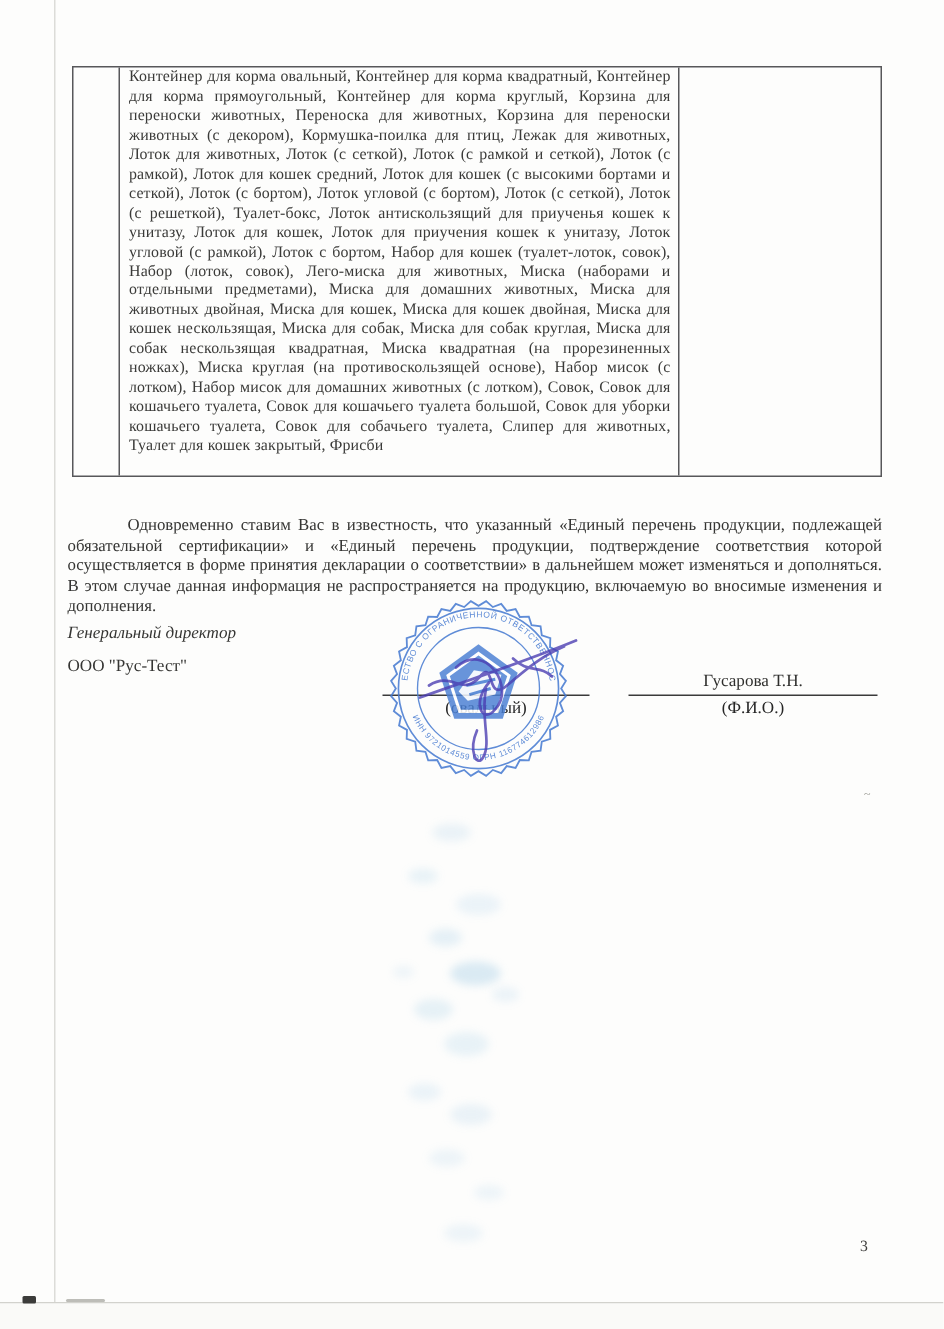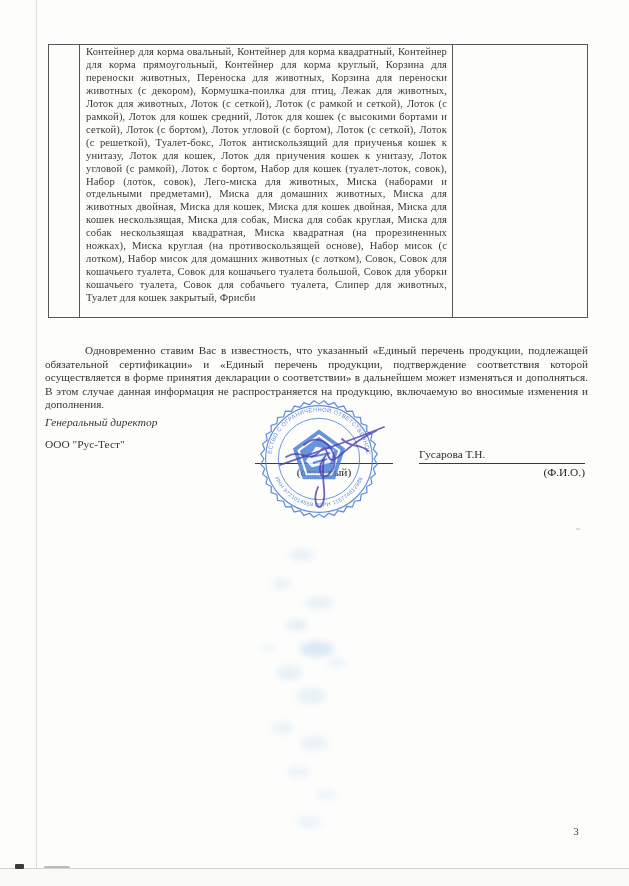--- a/index.html
+++ b/index.html
@@ -40,23 +40,23 @@
   .director{top:416px;font-style:italic;}
   .company{top:438px;}
 
   .sig-line{position:absolute;top:463px;height:1px;background:#3a3a3a;}
   .sig-line-left{left:255px;width:138px;}
   .sig-line-right{left:419px;width:166px;}
   .sig-caption{
     position:absolute;top:466px;font-size:11.4px;color:#262626;text-align:center;
   }
   .caption-podpis{left:255px;width:138px;}
-  .caption-fio{left:419px;width:166px;text-align:right;}
+  .caption-fio{left:419px;width:166px;}
   .fio-name{
-    position:absolute;left:419px;top:448px;width:166px;text-align:left;
+    position:absolute;left:419px;top:448px;width:166px;text-align:center;
     font-size:11.4px;color:#2e2e2c;
   }
 
   .stamp-svg{position:absolute;left:258px;top:398px;width:122px;height:122px;
     opacity:0.88;filter:blur(0.3px);}
   .signature-svg{position:absolute;left:268px;top:405px;width:135px;height:115px;
     opacity:0.9;filter:blur(0.2px);}
 
   .bleed{position:absolute;border-radius:50%;filter:blur(3px);pointer-events:none;}
 

